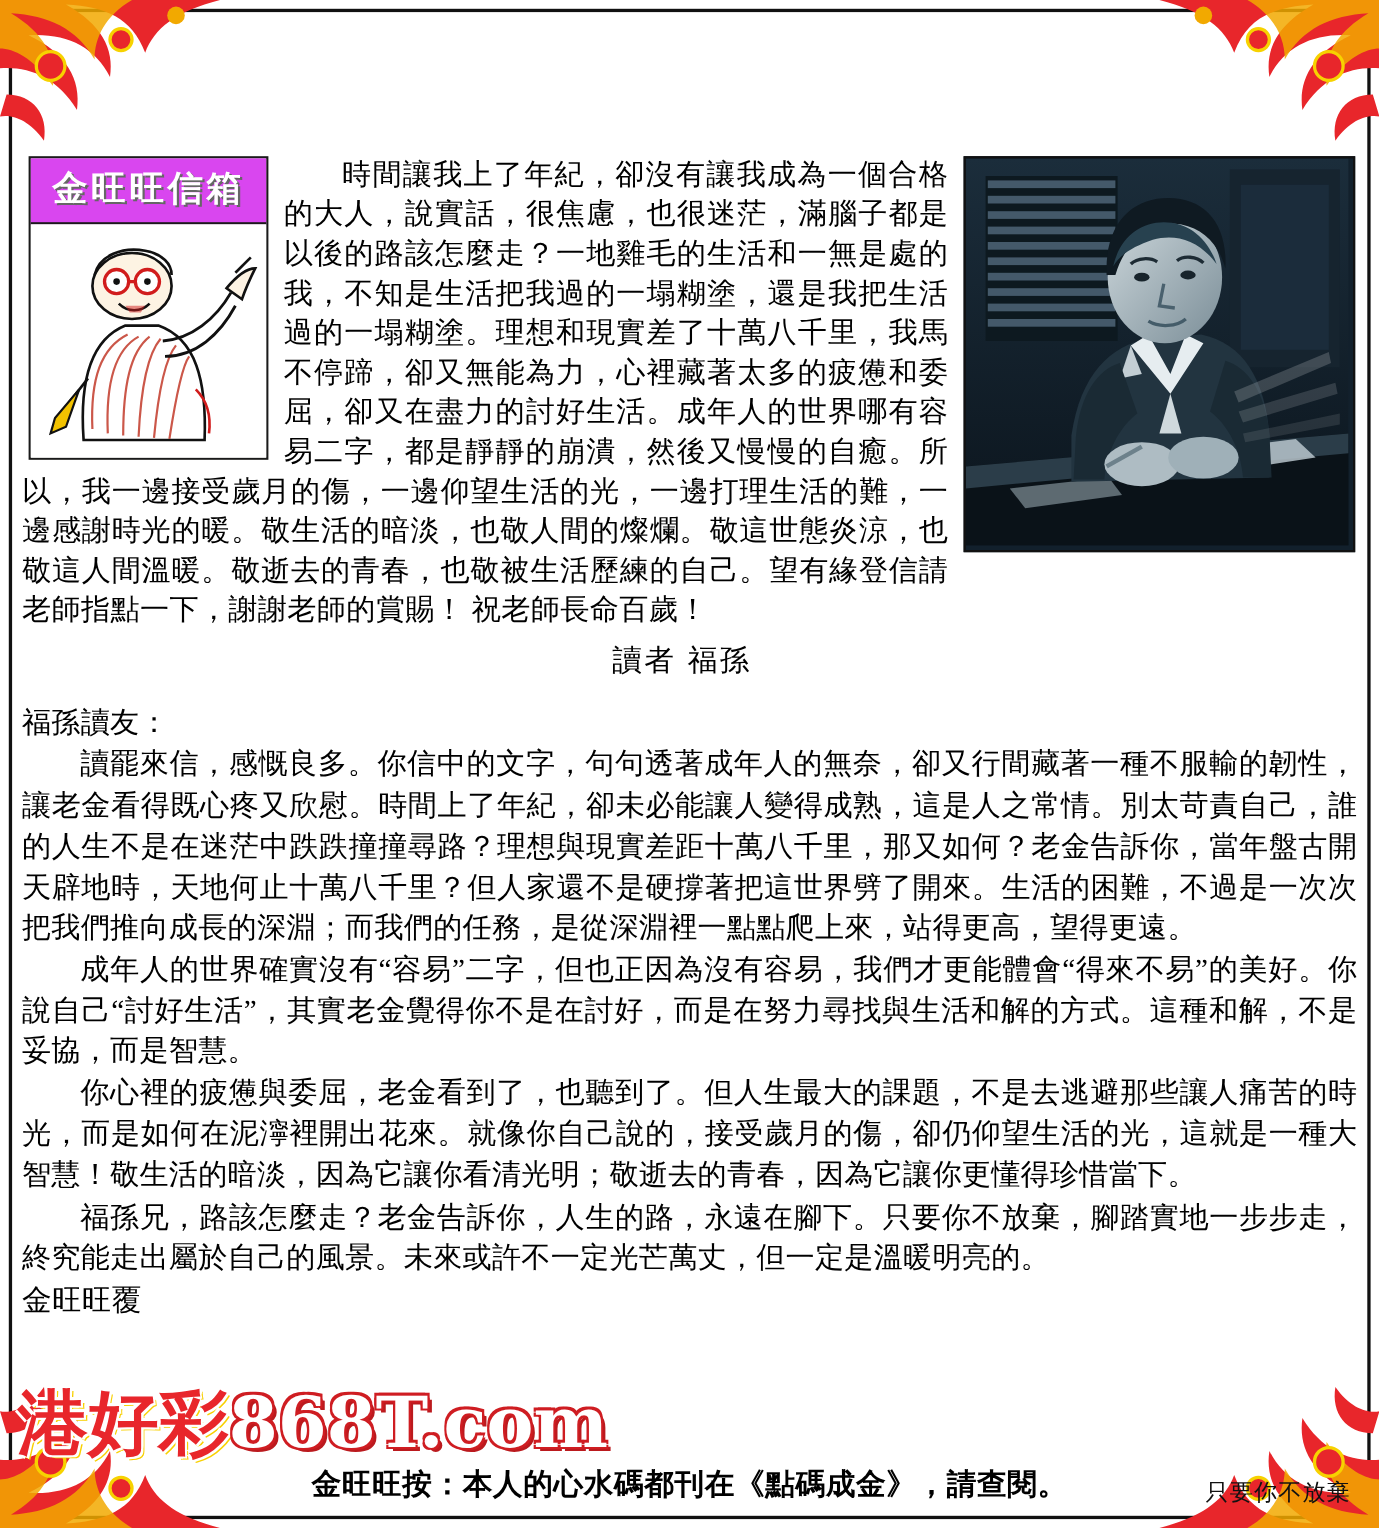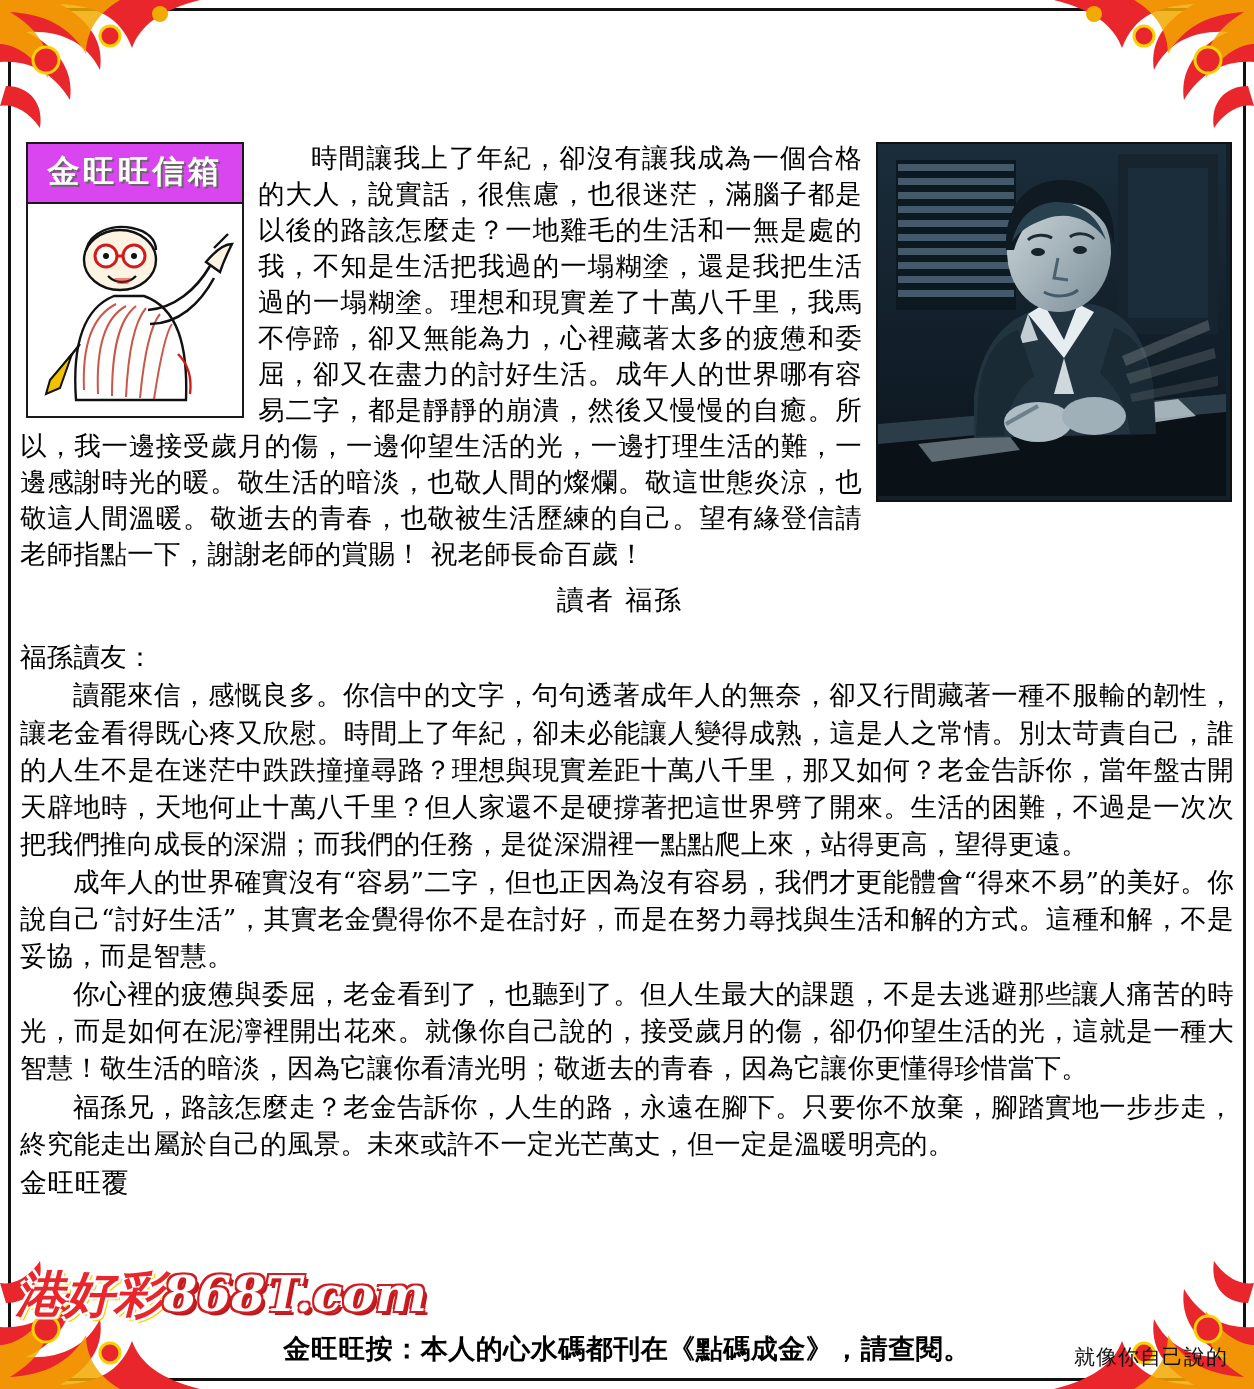--- a/index.html
+++ b/index.html
@@ -111,21 +111,21 @@
   }
   .photo svg { display: block; }
 
   .letter {
     font-size: 26.5px;
     line-height: 1.36;
     text-align: justify;
     letter-spacing: 0.3px;
   }
   .letter p { margin: 0 0 2px 0; }
-  .indent { text-indent: 2em; }
+  .indent { text-indent: 2em; font-family: Liberation Serif, serif; }
   .sign-right {
     text-align: center;
     margin-top: 10px;
     margin-bottom: 20px;
     padding-right: 14px;
     font-size: 27px;
     letter-spacing: 2px;
   }
   .reply {
     clear: both;
@@ -169,24 +169,23 @@
     left: 16px;
     bottom: 52px;
     width: 780px;
     height: 86px;
     pointer-events: none;
     z-index: 5;
   }
   .wm-text {
     font-family: "DejaVu Serif", "Liberation Serif", serif;
     font-weight: bold;
-    font-size: 49px;
+    font-size: 64px;
     line-height: 86px;
     white-space: nowrap;
-    font-style: italic;
   }
   .wm-red {
     color: #e8262b;
     text-shadow: -2px -2px 0 #fff, 2px -2px 0 #fff, -2px 2px 0 #fff, 2px 2px 0 #fff, 3px 3px 0 #f8d000;
   }
   .wm-white {
     color: #ffffff;
     text-shadow: -2px -2px 0 #cf1d22, 2px -2px 0 #cf1d22, -2px 2px 0 #cf1d22, 2px 2px 0 #cf1d22, 4px 4px 0 #bb1a1e;
   }
 </style>
@@ -361,15 +360,15 @@
       <p class="indent">福孫兄，路該怎麼走？老金告訴你，人生的路，永遠在腳下。只要你不放棄，腳踏實地一步步走，終究能走出屬於自己的風景。未來或許不一定光芒萬丈，但一定是溫暖明亮的。</p>
       <div class="reply-sign">金旺旺覆</div>
     </div>
   </div>
 
   <div class="watermark">
     <span class="wm-text wm-red">港好彩</span><span class="wm-text wm-white">868T</span><span class="wm-text wm-white">.com</span>
   </div>
 
   <div class="footer-note">金旺旺按：本人的心水碼都刊在《點碼成金》，請查閱。</div>
-  <div class="footer-right">就像你自己說的</div>
+  <div class="footer-right">只要你不放棄</div>
 
 </div>
 
 </body></html>

